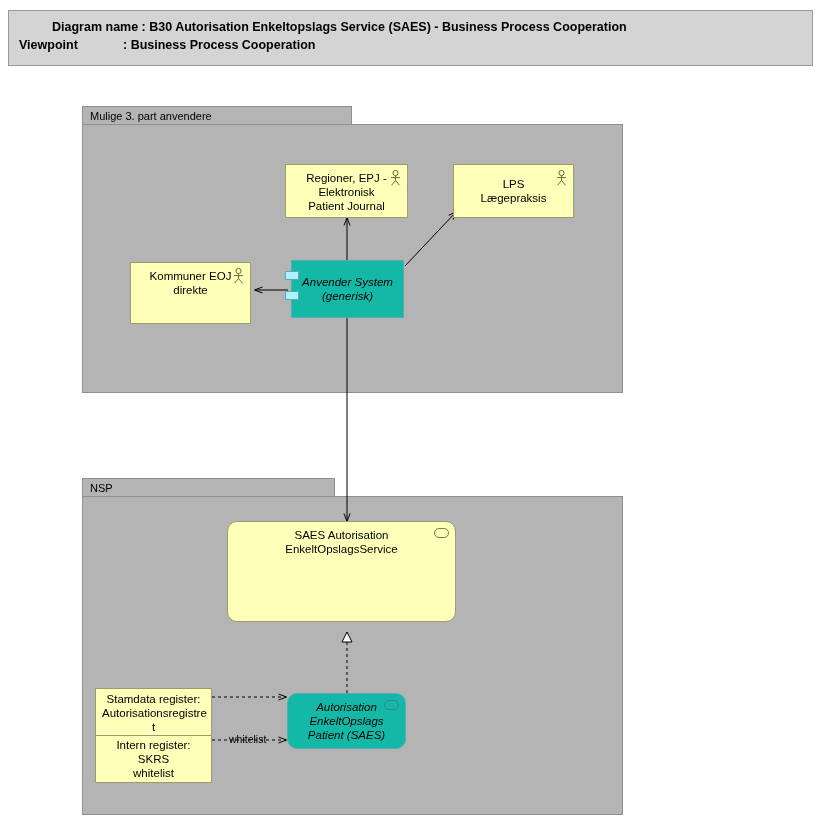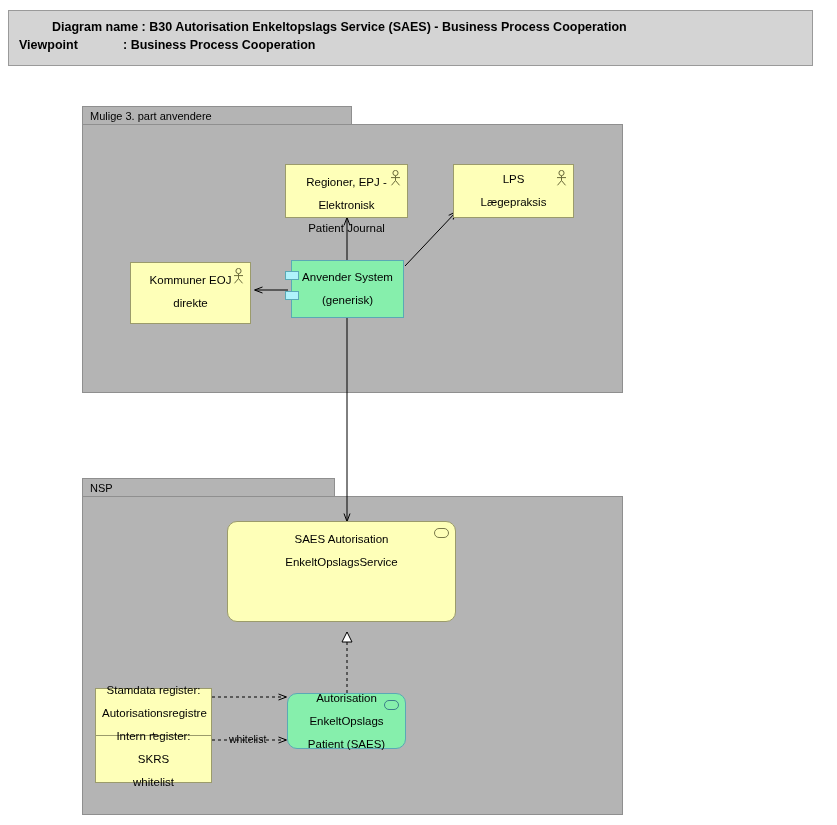--- a/index.html
+++ b/index.html
@@ -70,26 +70,27 @@
 
   
   .node {
     position: absolute;
     box-sizing: border-box;
     border: 1px solid #9b9b6b;
     background: #feffb8;
     font-size: 11.5px;
     color: #000;
     text-align: center;
-    line-height: 23px;
+    line-height: 14px;
     padding-top: 6px;
   }
   .node.cyan {
-    background: #86efac;
+    background: #14b8a6;
     border: 1px solid #5aa9b5;
+    font-style: italic;
   }
   .node.rounded { border-radius: 10px; }
   .node .label {
     display: block;
     padding: 0 6px;
     white-space: pre-line;
   }
   .node.mid .label {
     position: absolute;
     left: 0; right: 0;

